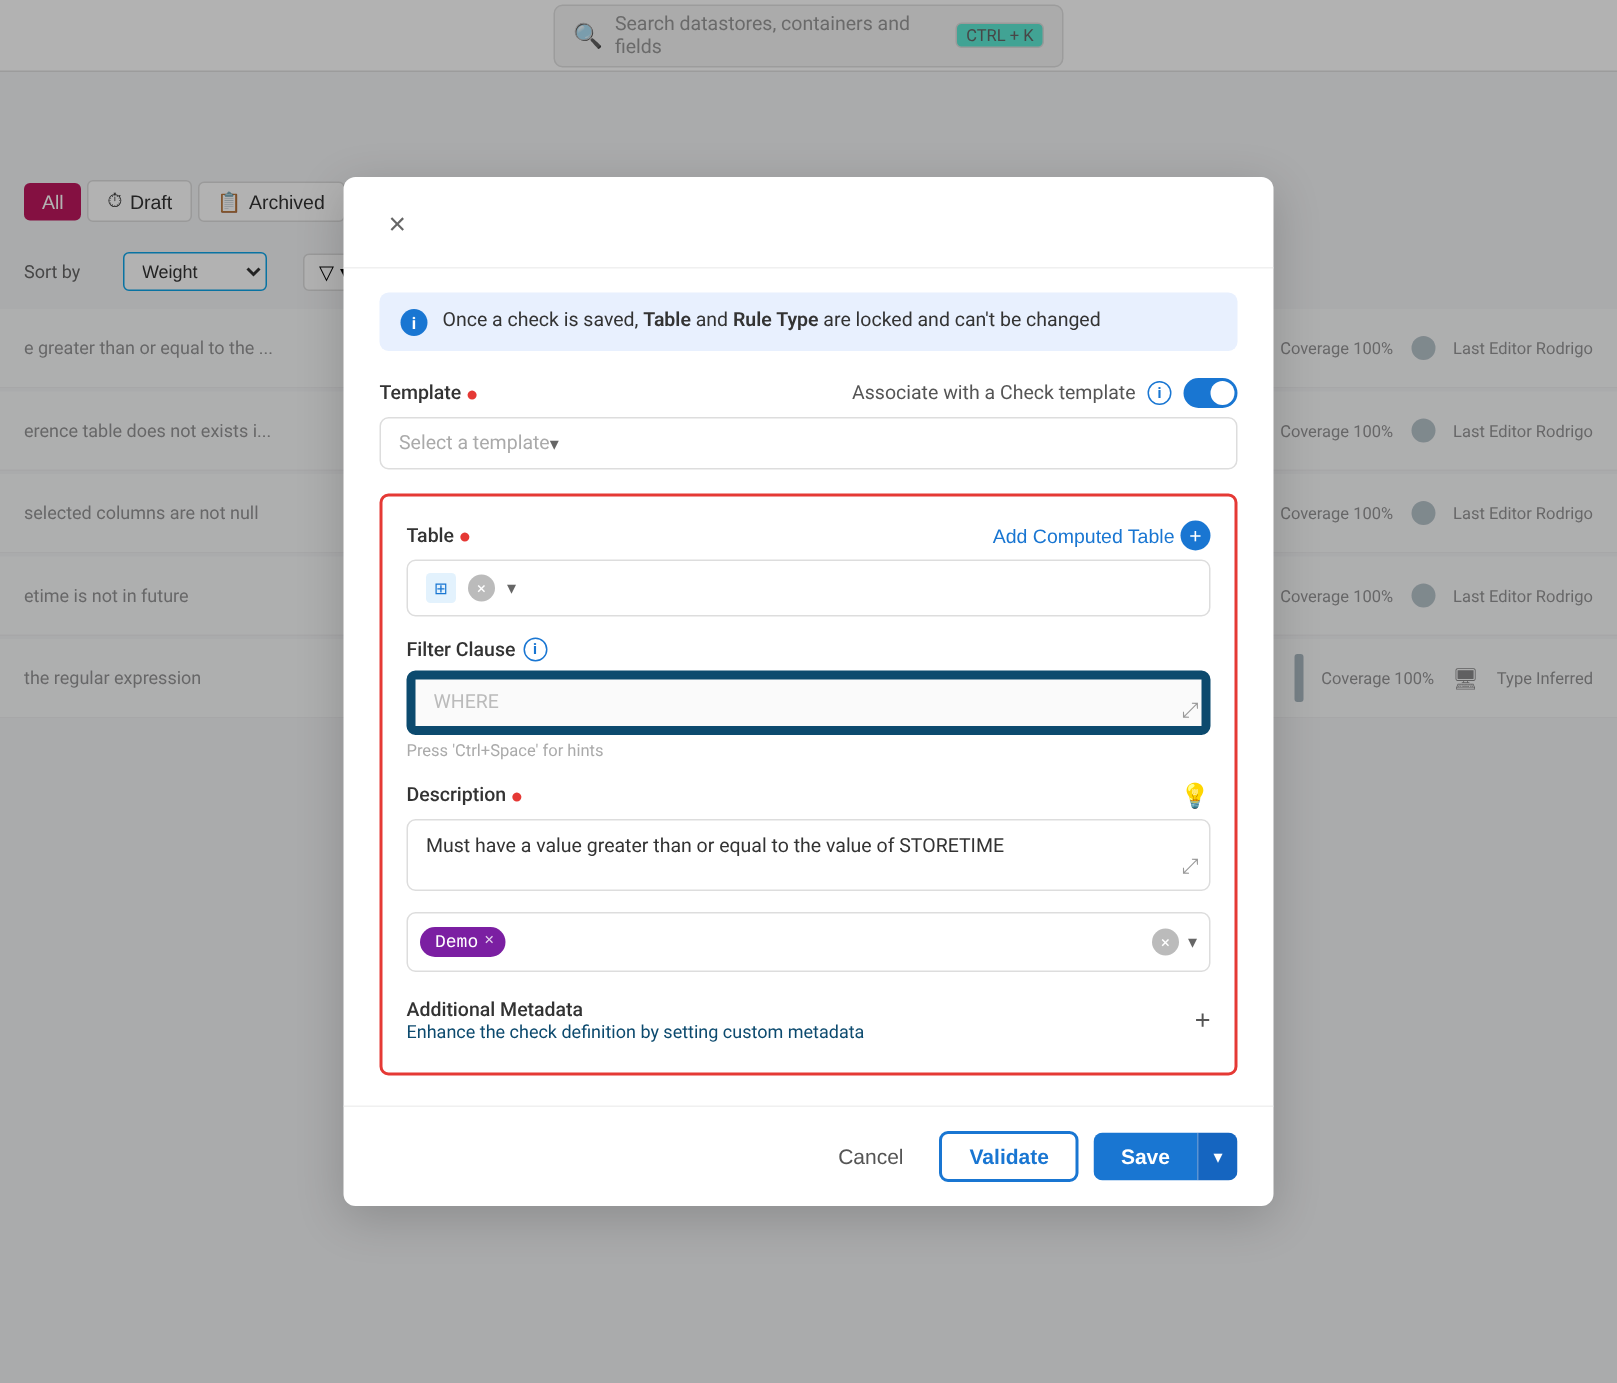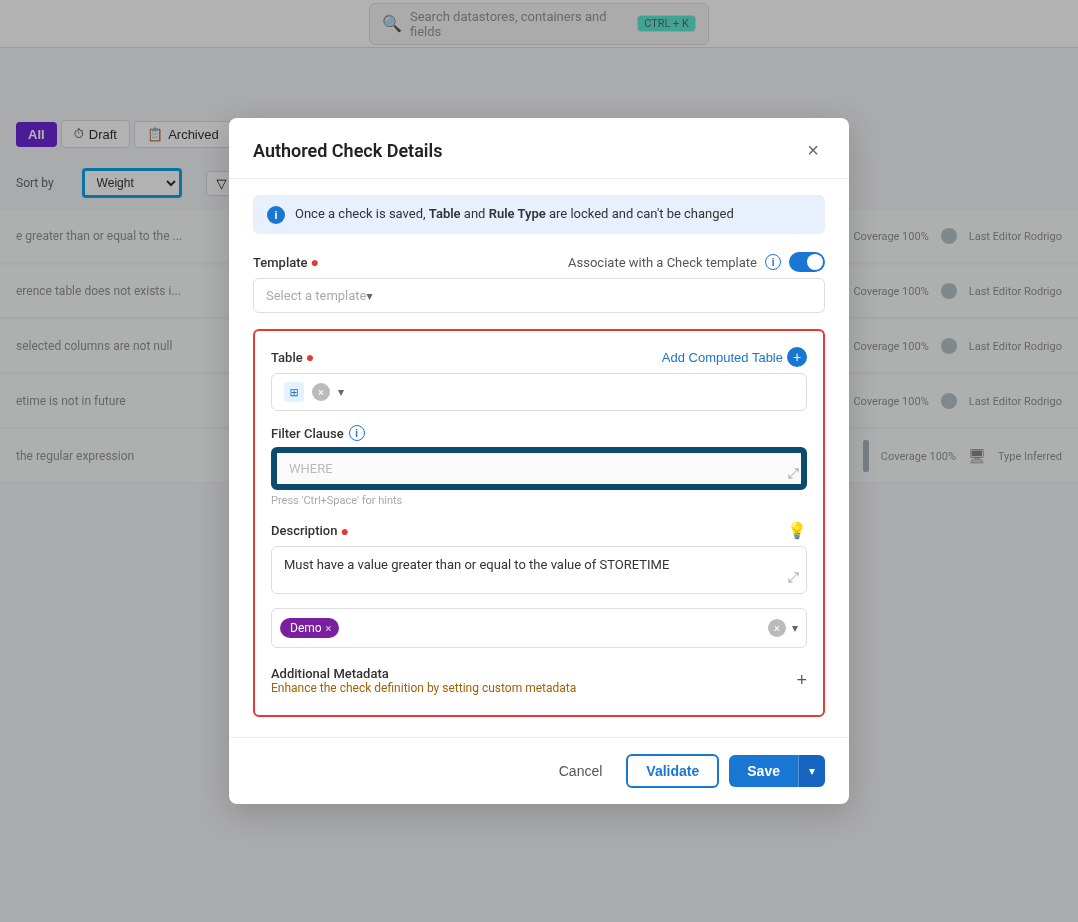--- a/index.html
+++ b/index.html
@@ -61,27 +61,27 @@
 
     
     .tabs-row {
       display: flex;
       align-items: center;
       gap: 4px;
       padding: 12px 16px;
       background: transparent;
     }
     .tab-all {
-      background: #6d28d9;
+      background: #be185d;
       color: #fff;
       border: none;
       border-radius: 4px;
       padding: 5px 12px;
       font-size: 13px;
-      font-weight: 700;
+      font-weight: 400;
       cursor: pointer;
     }
     .tab-draft {
       display: flex;
       align-items: center;
       gap: 5px;
       background: transparent;
       border: 1px solid #ddd;
       border-radius: 4px;
       padding: 5px 12px;
@@ -104,21 +104,21 @@
     }
 
     
     .filter-row {
       display: flex;
       align-items: center;
       gap: 24px;
       padding: 8px 16px;
     }
     .sort-select {
-      border: 3px solid #0ea5e9;
+      border: 1px solid #0ea5e9;
       border-radius: 4px;
       padding: 4px 28px 4px 8px;
       font-size: 12px;
       background: #fff;
       color: #333;
     }
     .filter-btn {
       background: #fff;
       border: 1px solid #ddd;
       border-radius: 4px;
@@ -501,20 +501,21 @@
     }
     .tag-chip {
       background: #7b1fa2;
       color: #fff;
       border-radius: 12px;
       padding: 3px 8px 3px 10px;
       font-size: 12px;
       display: flex;
       align-items: center;
       gap: 4px;
+      font-family: Liberation Mono, monospace;
     }
     .tag-chip-x {
       font-size: 11px;
       cursor: pointer;
       opacity: 0.8;
     }
     .tags-actions {
       margin-left: auto;
       display: flex;
       align-items: center;
@@ -527,21 +528,21 @@
       justify-content: space-between;
       padding: 4px 0;
     }
     .metadata-label {
       font-size: 13px;
       font-weight: 500;
       color: #333;
     }
     .metadata-sub {
       font-size: 12px;
-      color: #a16207;
+      color: #0c4a6e;
     }
     .add-plus {
       font-size: 18px;
       color: #555;
       cursor: pointer;
       background: none;
       border: none;
     }
 
     
@@ -687,21 +688,20 @@
       </div>
     </div>
   </div>
 </div>
 
 <div class="overlay">
 
   <div class="modal">
 
     <div class="modal-header">
-      <span class="modal-title">Authored Check Details</span>
       <button class="close-btn">×</button>
     </div>
 
     <div class="modal-body">
 
       <div class="info-banner">
         <div class="info-icon">i</div>
         <span class="info-text">
           Once a check is saved, <strong>Table</strong> and <strong>Rule Type</strong> are locked and can't be changed
         </span>

